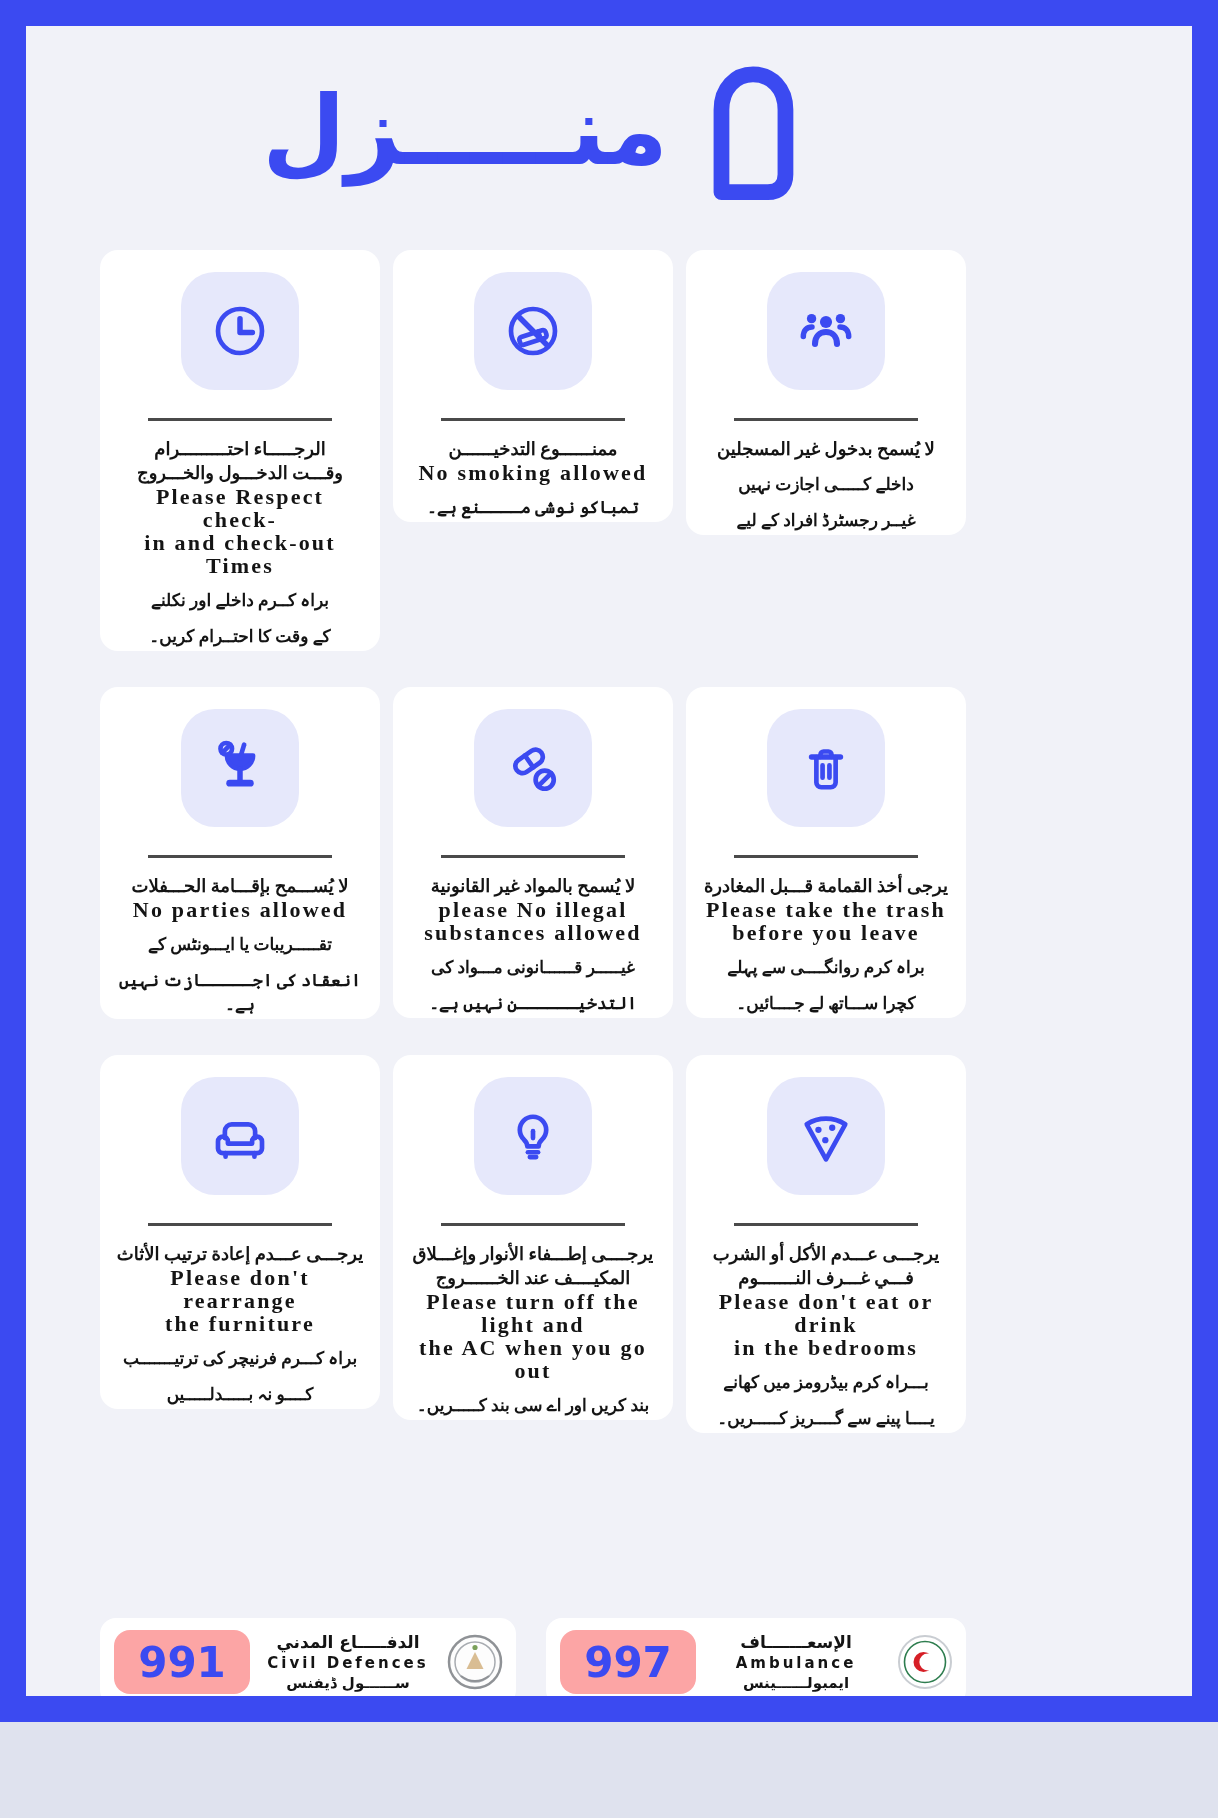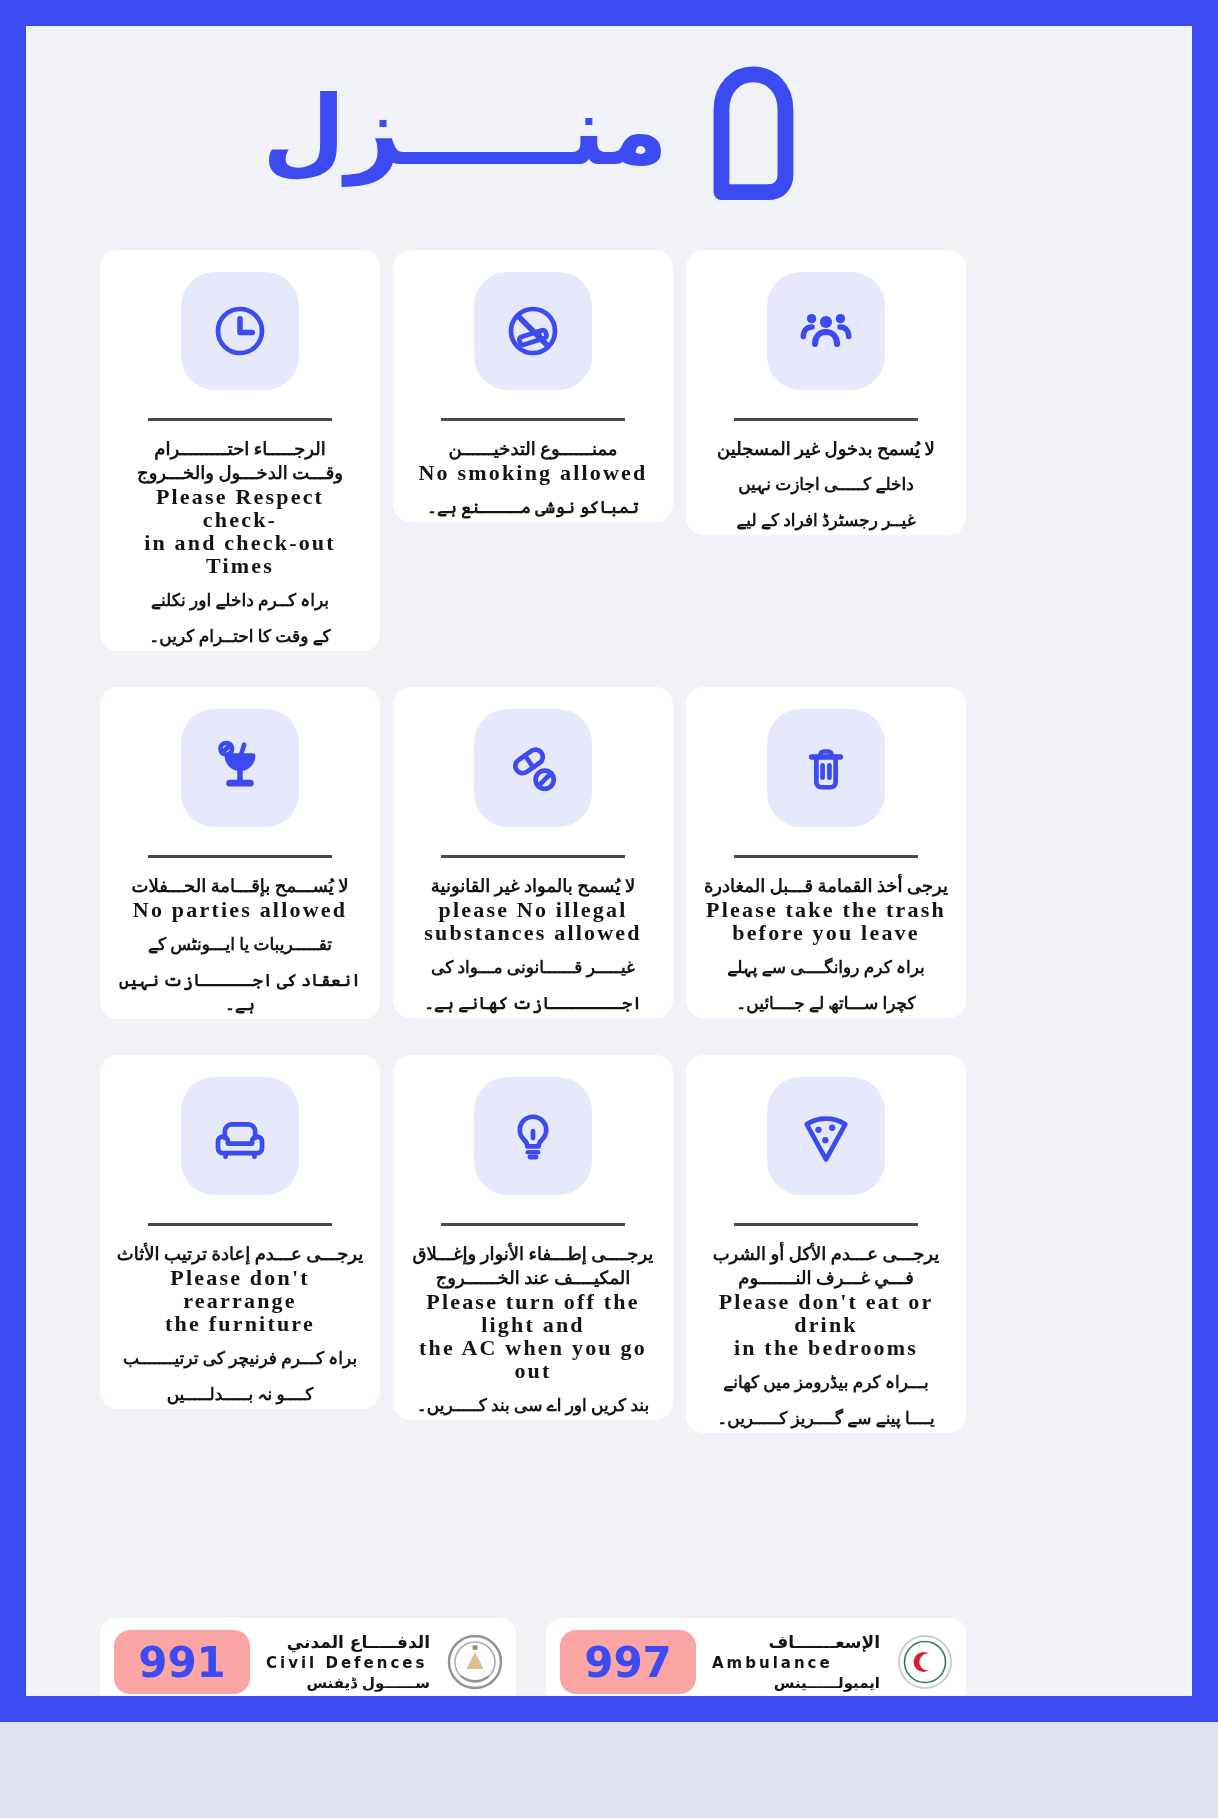--- a/index.html
+++ b/index.html
@@ -54,21 +54,21 @@
   .contact{
     background:#ffffff;border-radius:16px;height:88px;
     display:flex;align-items:center;justify-content:space-between;
     padding:0 12px 0 14px;box-sizing:border-box;
   }
   .num-pill{
     width:136px;height:64px;background:#fca5a5;border-radius:16px;
     color:#3b4af1;font-size:42px;font-weight:bold;
     display:flex;align-items:center;justify-content:center;flex:none;
   }
-  .contact-text{flex:1;padding:0 16px;}
+  .contact-text{flex:1;text-align:center;padding:0 16px;}
   .c-ar{font-size:17px;font-weight:bold;line-height:21px;}
   .c-en{font-size:15px;font-weight:bold;line-height:20px;letter-spacing:3px;}
   .c-ur{font-size:15px;font-weight:bold;line-height:20px;}
   .contact-logo{width:58px;height:58px;flex:none;display:flex;align-items:center;justify-content:center;}
 </style>
 </head>
 <body>
 
 <div class="page">
   <div class="content">
@@ -177,21 +177,21 @@
                 <path d="M27.8 37.2l9.4-9.4"></path>
               </svg>
             </span>
     </div>
     <div class="divider"></div>
     <div class="card-text">
             <div class="l-ar" dir="rtl">لا يُسمح بالمواد غير القانونية</div>
             <div class="l-en">please No illegal</div>
             <div class="l-en">substances allowed</div>
             <div class="l-ur" dir="rtl">غیـــــر قــــــانونی مـــواد کی</div>
-            <div class="l-ur" dir="rtl">اجـــــــازت کھانے ہے۔</div>
+            <div class="l-ur" dir="rtl">التدخيــــــن نہیں ہے۔</div>
           </div>
   </article>
 
   <article class="card">
     <div class="icon-tile">
       <span class="icon-holder">
               <svg width="66" height="66" viewBox="0 0 48 48" fill="none" stroke="#3b4af1" stroke-width="3.4" stroke-linecap="round" stroke-linejoin="round">
                 <path d="M13.5 16h21" stroke-width="4"></path>
                 <path d="M20 16v-1.8a2.2 2.2 0 0 1 2.2-2.2h3.6a2.2 2.2 0 0 1 2.2 2.2V16"></path>
                 <path d="M17 16v18.5a3.5 3.5 0 0 0 3.5 3.5h7a3.5 3.5 0 0 0 3.5-3.5V16"></path>

